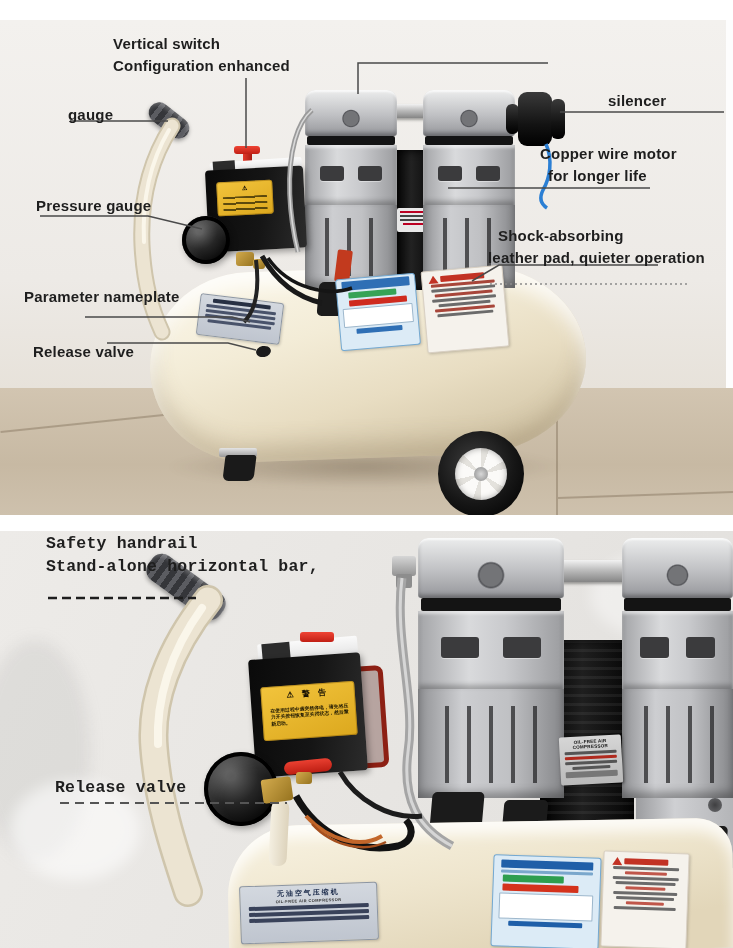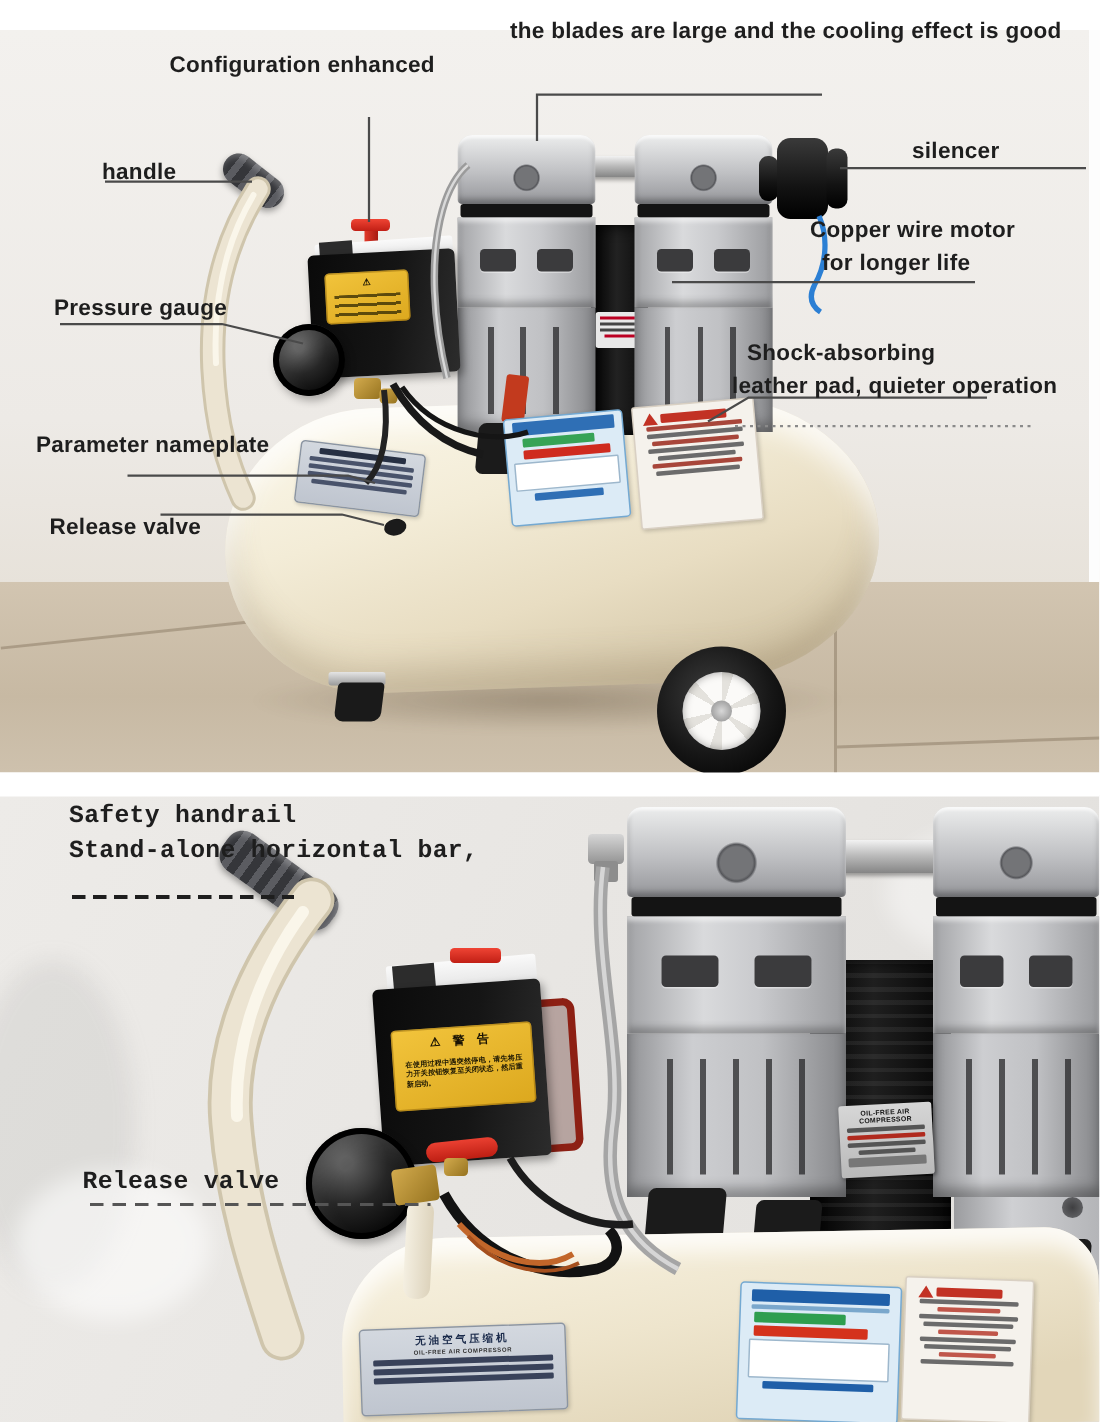--- a/index.html
+++ b/index.html
@@ -333,26 +333,26 @@
     <g>
       <path d="M306,816 C330,842 362,848 382,836" stroke="#c2662a" stroke-width="4" fill="none"></path>
       <path d="M312,824 C334,848 366,852 386,842" stroke="#a54f1d" stroke-width="2.5" fill="none"></path>
     </g>
 
     <path d="M48,598 L196,598" stroke="#1e1e1e" stroke-width="2.6" stroke-dasharray="9 5" fill="none"></path>
     <path d="M60,803 L287,803" stroke="#555" stroke-width="2" stroke-dasharray="9 6" fill="none"></path>
   </svg>
 
   <div class="lbl" style="left:113px;top:33px;">
+    <div>Vertical switch</div>
     <div>Configuration enhanced</div>
   </div>
   <div class="lbl clip-r" style="left:340px;top:10px;width:393px;">
-    <div>the blades are large and the cooling effect is good</div>
-  </div>
-  <div class="lbl" style="left:68px;top:104px;">handle</div>
+  </div>
+  <div class="lbl" style="left:68px;top:104px;">gauge</div>
   <div class="lbl" style="left:608px;top:90px;">silencer</div>
   <div class="lbl" style="left:36px;top:195px;">Pressure gauge</div>
   <div class="lbl" style="left:540px;top:143px;">
     <div>Copper wire motor</div>
     <div style="padding-left:8px;">for longer life</div>
   </div>
   <div class="lbl" style="left:498px;top:225px;">Shock-absorbing</div>
   <div class="lbl clip-r" style="left:488px;top:247px;width:245px;">leather pad, quieter operation</div>
   <div class="lbl" style="left:24px;top:286px;">Parameter nameplate</div>
   <div class="lbl" style="left:33px;top:341px;">Release valve</div>

